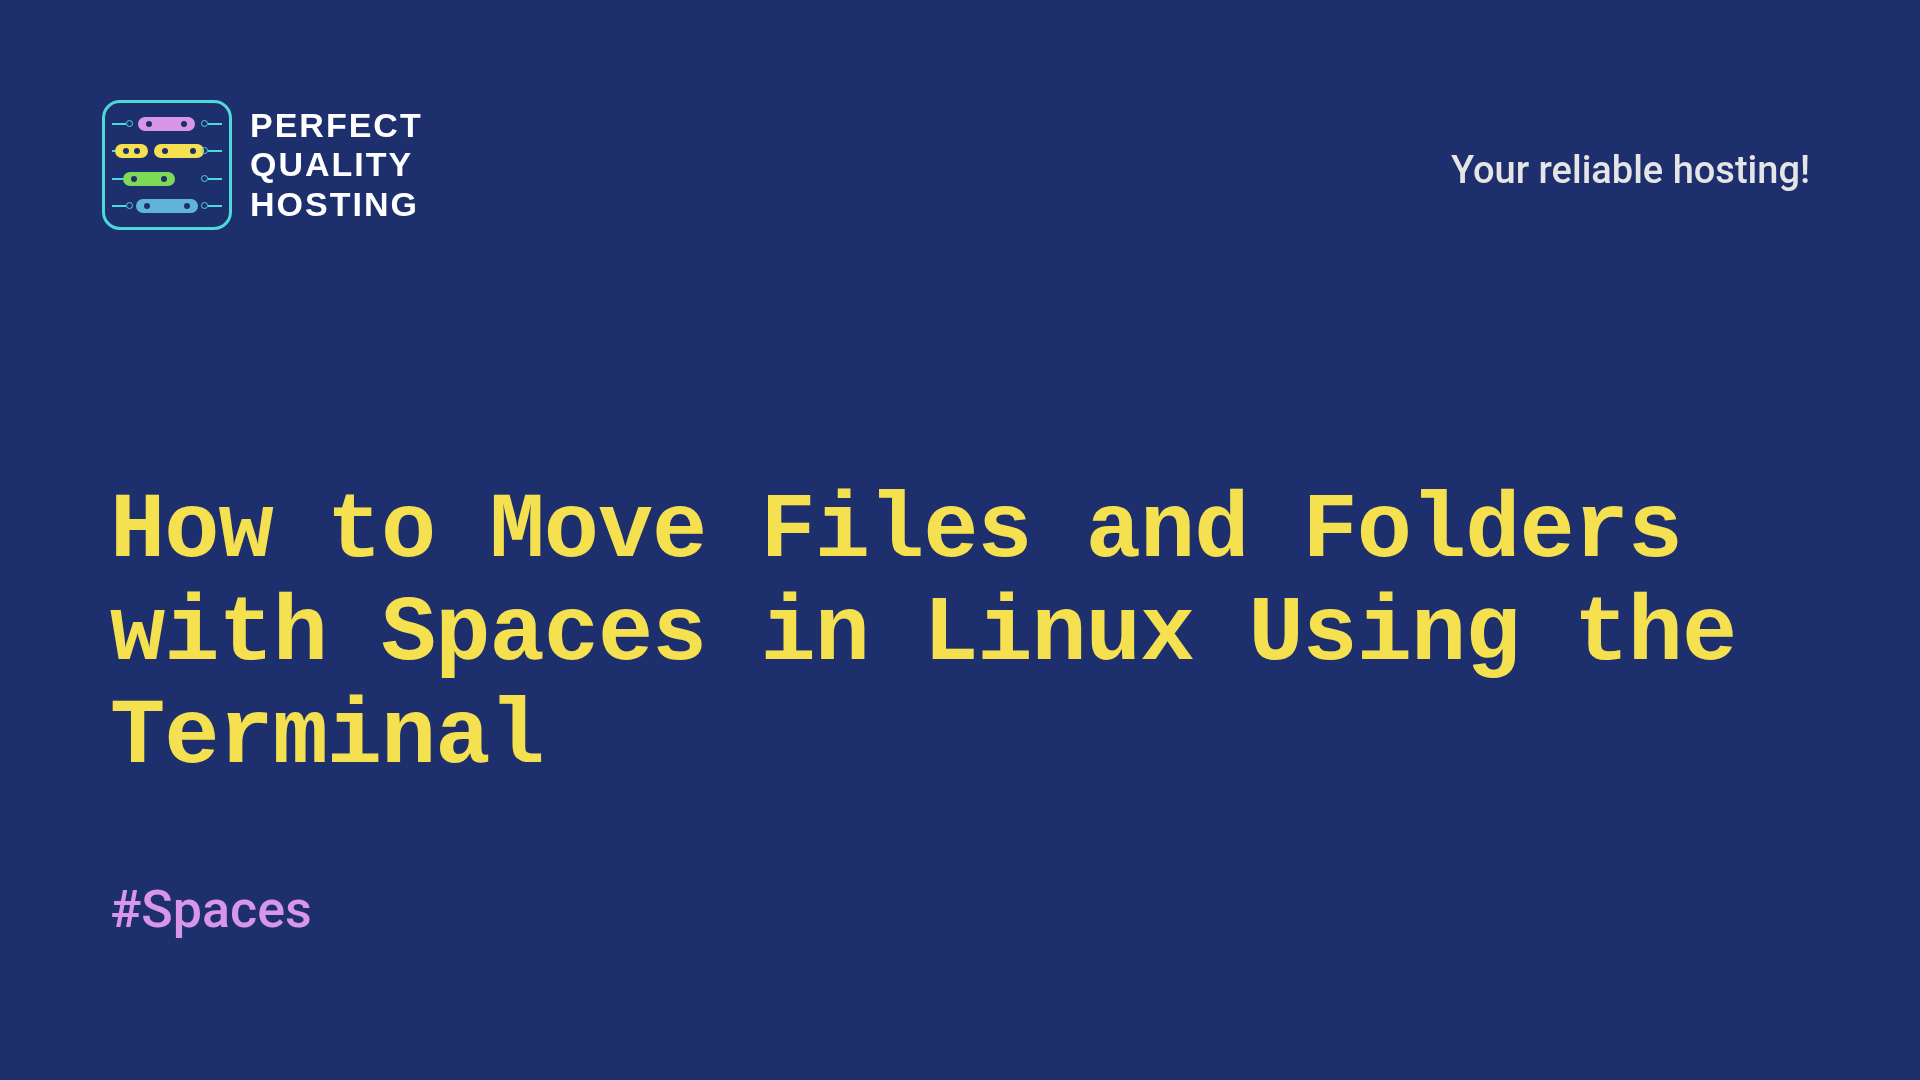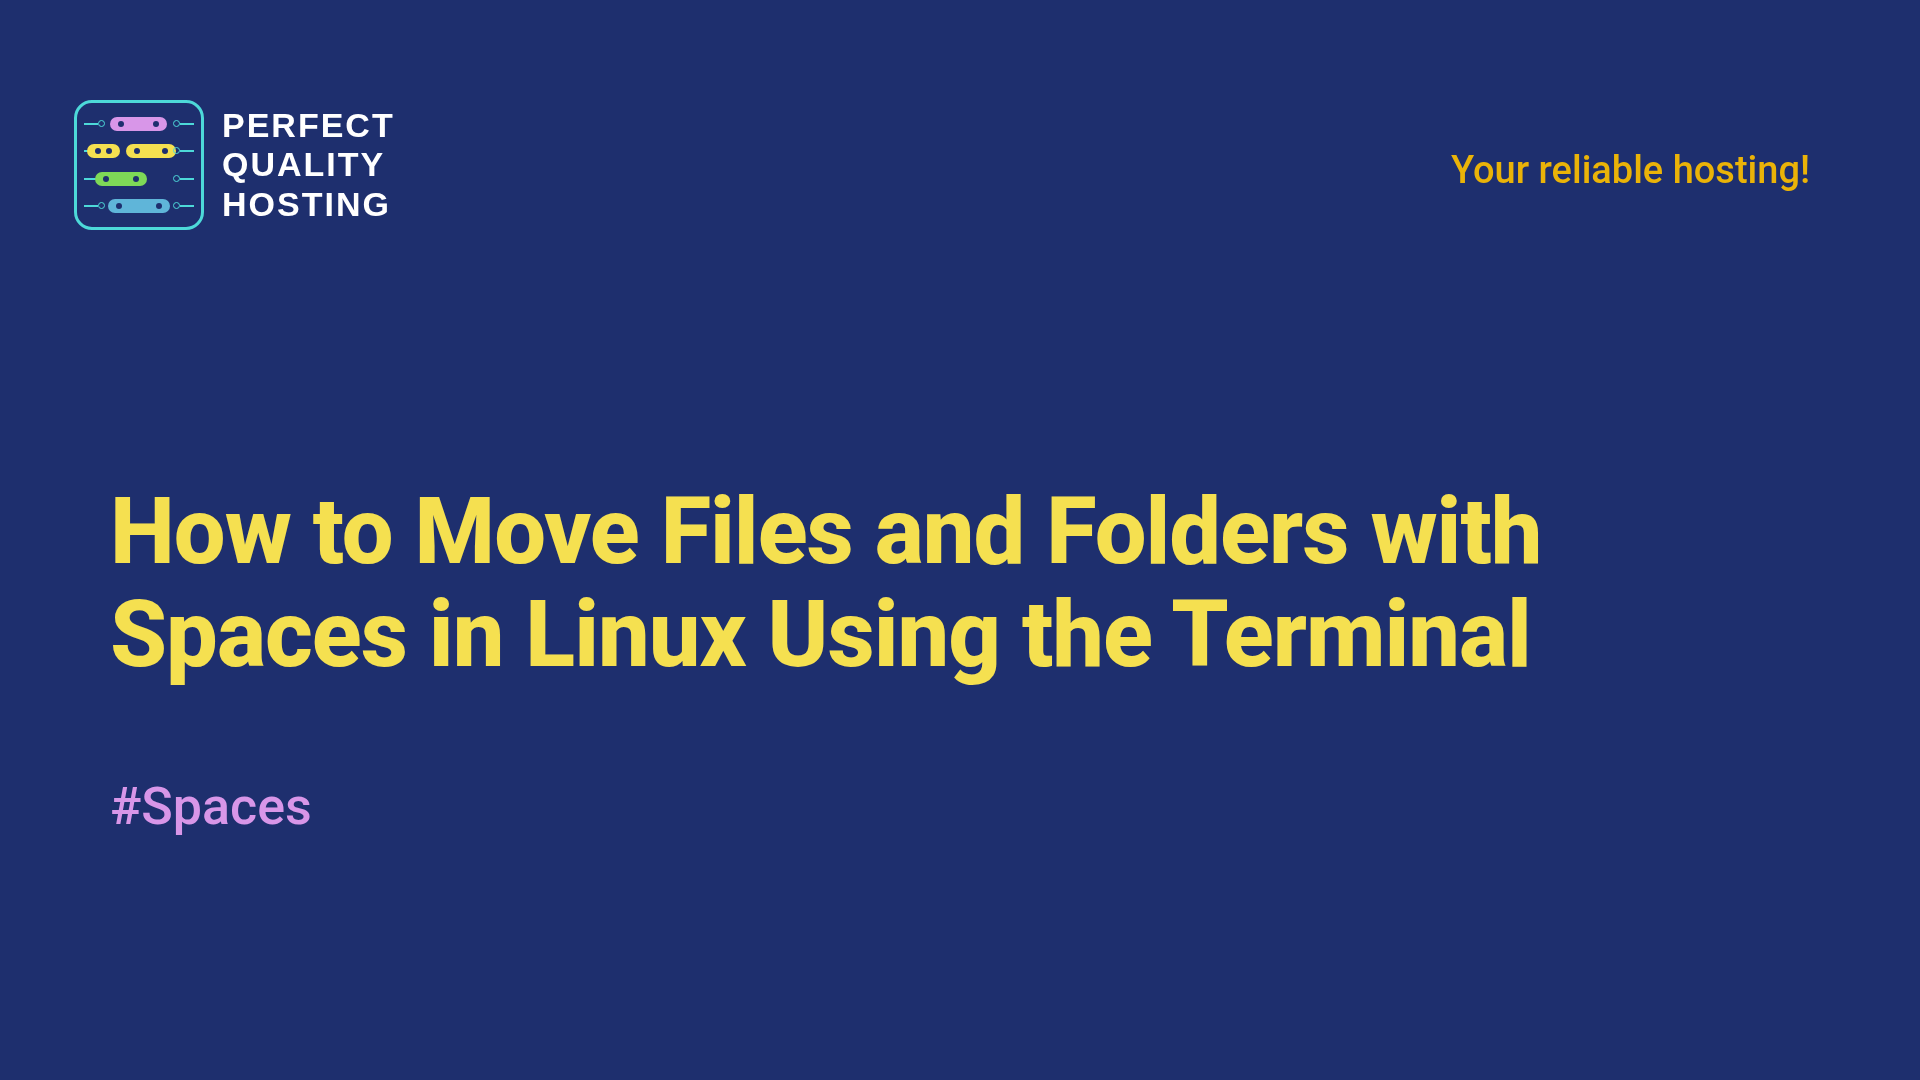--- a/index.html
+++ b/index.html
@@ -14,21 +14,21 @@
       background-color: #1e2f6e;
       font-family: -apple-system, BlinkMacSystemFont, "Segoe UI", Roboto, Helvetica, Arial, sans-serif;
       position: relative;
       overflow: hidden;
     }
 
     .header {
       display: flex;
       justify-content: space-between;
       align-items: flex-start;
-      padding: 100px 110px 0 74px;
+      padding: 100px 110px 0 102px;
     }
 
     .logo-container {
       display: flex;
       align-items: center;
       gap: 18px;
     }
 
     .logo-icon {
       width: 130px;
@@ -104,38 +104,39 @@
       color: #ffffff;
       font-weight: 800;
       font-size: 34px;
       line-height: 1.15;
       letter-spacing: 2px;
       font-family: "Arial Black", Arial, sans-serif;
       text-transform: uppercase;
     }
 
     .tagline {
-      color: #eab308;
+      color: #e5e5e5;
       font-size: 38px;
       font-weight: 500;
       margin-top: 48px;
     }
 
     .main-content {
       padding: 0 110px;
       position: absolute;
       top: 480px;
     }
 
     .title {
       color: #f5e050;
       font-size: 92px;
       font-weight: 800;
       line-height: 1.12;
       letter-spacing: -1px;
+      font-family: Liberation Mono, monospace;
     }
 
     .hashtag {
       color: #d896e8;
       font-size: 52px;
       font-weight: 500;
       margin-top: 90px;
     }
   </style>
 </head>

